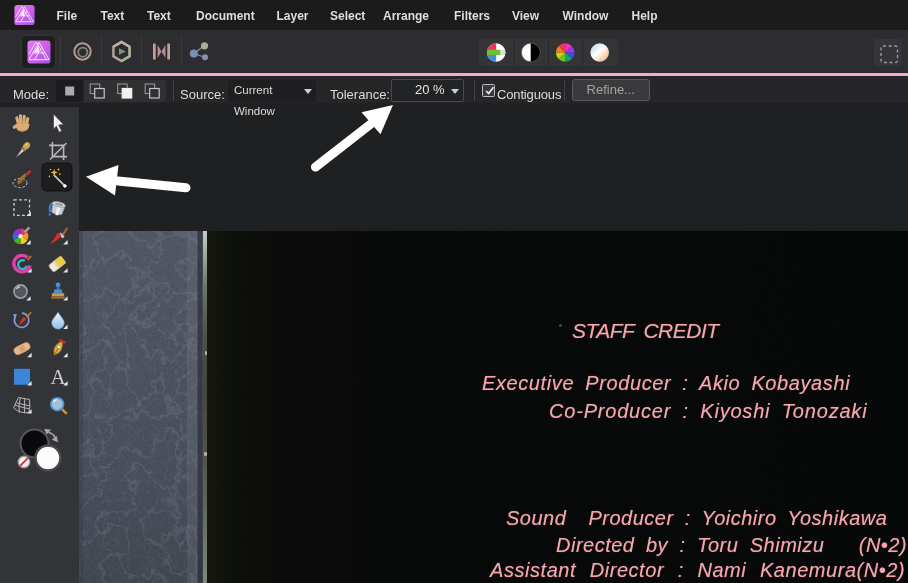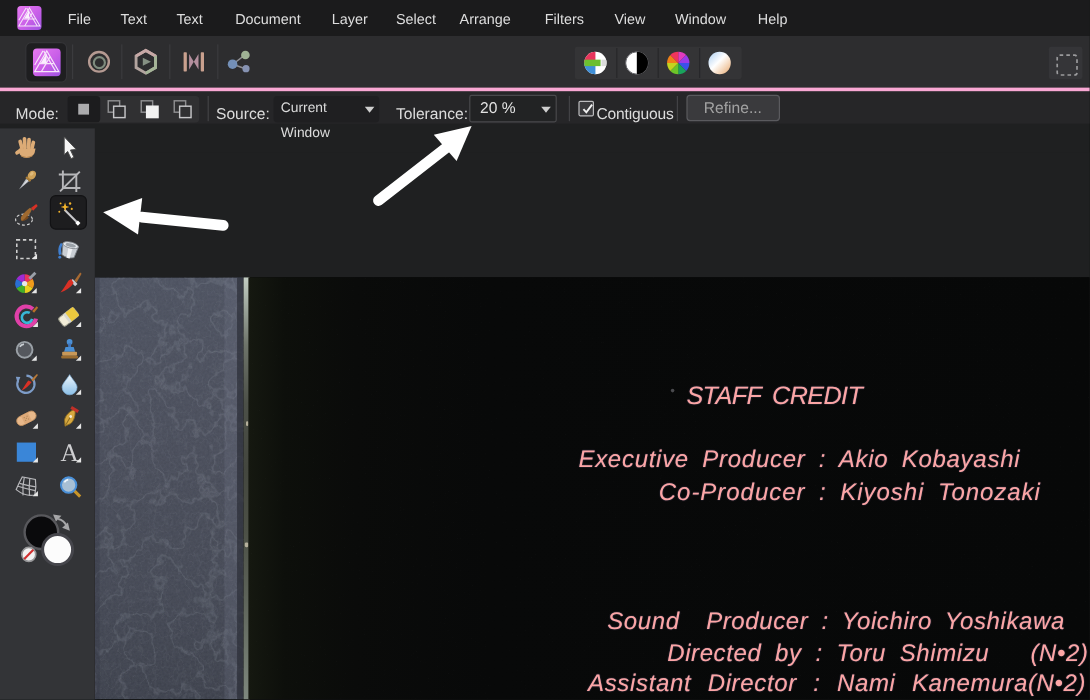--- a/index.html
+++ b/index.html
@@ -1,41 +1,41 @@
 <!DOCTYPE html>
 <html><head>
 <meta charset="utf-8">
 <style>
 * { margin:0; padding:0; box-sizing:border-box; }
 html,body { width:908px; height:583px; overflow:hidden; background:#1f2021; font-family:"Liberation Sans", sans-serif; }
 #stage { position:absolute; left:0; top:0; width:908px; height:583px; }
 .abs { position:absolute; }
 
 
-#menubar { left:0; top:0; width:908px; height:30px; background:#1b1b1c; }
+#menubar { left:0; top:0; width:908px; height:30px; background:#1b1b1c;font-weight:bold; }
 #toolbar { left:0; top:30px; width:908px; height:43px; background:#2d2d2f; }
 #ctxbar  { left:0; top:73px; width:908px; height:29.5px; background:#262628; border-top:3px solid #f9a8d4;}
 #tabbar  { left:79px; top:102.5px; width:829px; height:24.5px; background:#28292b; }
 #palette { left:0; top:107px; width:79px; height:476px; background:#333437; }
 #canvas  { left:79px; top:127px; width:829px; height:456px; background:#1f2021; }
 
 
 .mi { position:absolute; top:8.5px; font-size:12px; color:#dedede; white-space:pre; }
 
 
 .vsep { position:absolute; top:7px; width:1px; height:29px; background:#3b3b3e; }
 #apbtn { left:21px; top:5px; width:35px; height:34px; background:#1e1e20; border:1px solid #343437; border-radius:5px; }
 
 #autogrp { left:479px; top:9px; width:139px; height:27px; background:#343436; border-radius:2px; }
 
 
 .ctxlabel { position:absolute; top:84px; font-size:13px; color:#dcdcdc; }
 #modegrp { left:56px; top:80px; width:110px; height:22px; background:#303032; border-radius:3px; }
 #dd { left:228px; top:80px; width:88px; height:22px; background:#1f1f21; border-radius:3px; color:#dcdcdc; font-size:11.5px; line-height:21px; padding-left:6px; }
-#tolcombo { left:391px; top:79px; width:73px; height:23px; background:#222324; border:1px solid #49494c; border-radius:2px; color:#e2e2e2; font-size:13px; line-height:20px; padding-left:8px; }
+#tolcombo { left:391px; top:79px; width:73px; height:23px; background:#222324; border:1px solid #49494c; border-radius:2px; color:#e2e2e2; font-size:13px; line-height:20px; padding-left:23px; }
 .ctxsep { position:absolute; top:80px; width:1px; height:21px; background:#424245; }
 #chk { left:482px; top:84px; width:12.5px; height:12.5px; background:#3a3a3d; border:1px solid #bcbcbe; border-radius:1.5px; }
 #refine { left:572px; top:79px; width:77.5px; height:22px; background:#3a3a3d; border:1px solid #5a5a5e; border-radius:3px; color:#a3a3a3; font-size:13px; text-align:center; line-height:20px; }
 
 #tabtext { position:absolute; left:8px; top:7px; font-size:11px; color:#c4c4c6; }
 
 
 #photo { left:79px; top:231px; width:829px; height:352px; background:#070808; overflow:hidden; }
 #texwrap { position:absolute; left:0; top:0; width:124px; height:352px; }
 #edge { position:absolute; left:123.5px; top:0; width:5px; height:352px;

